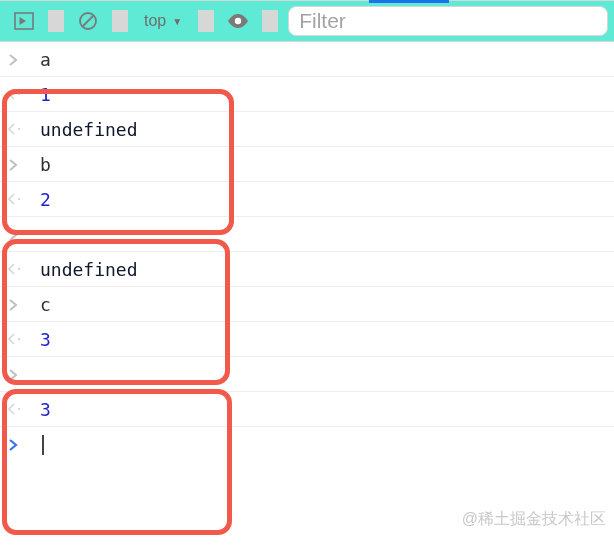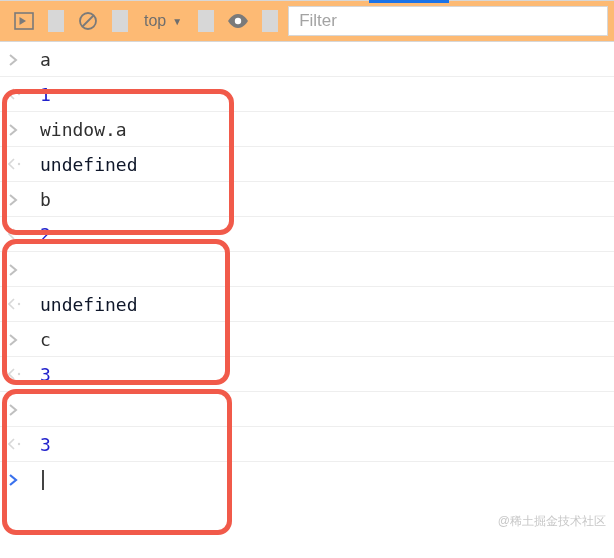--- a/index.html
+++ b/index.html
@@ -22,21 +22,21 @@
   }
 
   .toolbar {
     height: 42px;
     display: flex;
     align-items: center;
     border-top: 1px solid #d7d7d7;
     border-bottom: 1px solid #d7d7d7;
     padding: 0 6px 0 10px;
     gap: 6px;
-    background: #fdba74;
+    background: #5eead4;
   }
   .toolbar .sep {
     width: 1px; height: 22px; background: #d7d7d7; margin: 0 4px;
   }
   .tb-btn {
     display: inline-flex;
     align-items: center;
     justify-content: center;
     width: 28px; height: 28px;
     color: #6e6e6e;
@@ -61,24 +61,24 @@
   .filter-wrap {
     flex: 1;
     display: flex;
     align-items: center;
     height: 100%;
   }
   .filter-input {
     width: 100%;
     height: 30px;
     border: 1px solid #d7d7d7;
-    border-radius: 0;
+    border-radius: 8px;
     padding: 2px 10px;
     font-family: -apple-system, "Helvetica Neue", Arial, sans-serif;
-    font-size: 17px;
+    font-size: 21px;
     color: #333;
     outline: none;
   }
   .filter-input::placeholder { color: #a3a3a3; }
 
   .console {
     position: relative;
   }
 
   .row {
@@ -136,21 +136,21 @@
   }
   .hl1 { left: 2px; top: 47px;  width: 232px; height: 146px; }
   .hl2 { left: 2px; top: 197px; width: 228px; height: 146px; }
   .hl3 { left: 2px; top: 347px; width: 230px; height: 146px; }
 
   .watermark {
     position: absolute;
     right: 8px;
     bottom: 28px;
     font-family: -apple-system, "Helvetica Neue", Arial, sans-serif;
-    font-size: 12px;
+    font-size: 16px;
     color: #c8c8c8;
     z-index: 3;
   }
 </style>
 </head>
 <body>
 
 <div class="top-accent"></div>
 
 <div class="toolbar">
@@ -207,30 +207,20 @@
       <svg width="14" height="12" viewBox="0 0 14 12">
             <polyline points="6,1 1,6 6,11" fill="none" stroke="currentColor" stroke-width="1.6"></polyline>
             <circle cx="11" cy="6" r="1.2" fill="currentColor"></circle>
           </svg>
     </span>
       </span>
     <span class="code val-num">1</span>
   </div>
   <div class="row">
     <span class="gutter">
-        <span class="in-arrow">
-      <svg width="10" height="12" viewBox="0 0 10 12">
-            <polyline points="2,1 8,6 2,11" fill="none" stroke="currentColor" stroke-width="2"></polyline>
-          </svg>
-    </span>
-      </span>
-    <span class="code expr">window.a</span>
-  </div>
-  <div class="row">
-    <span class="gutter">
         <span class="out-arrow">
       <svg width="14" height="12" viewBox="0 0 14 12">
             <polyline points="6,1 1,6 6,11" fill="none" stroke="currentColor" stroke-width="1.6"></polyline>
             <circle cx="11" cy="6" r="1.2" fill="currentColor"></circle>
           </svg>
     </span>
       </span>
     <span class="code val-undef">undefined</span>
   </div>
   <div class="row">

